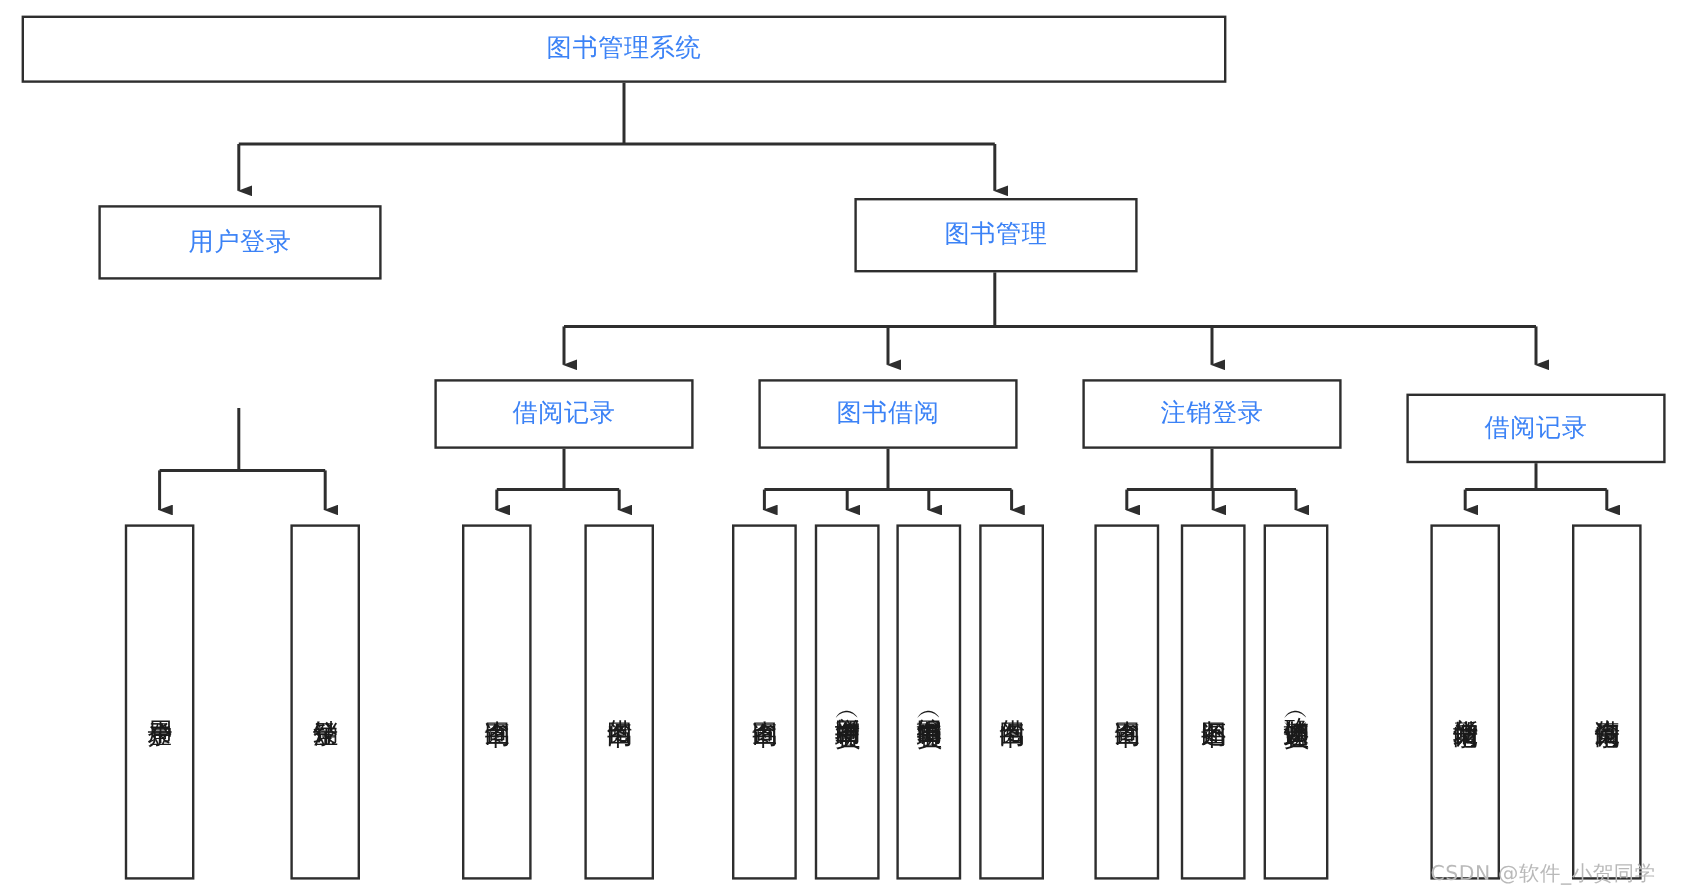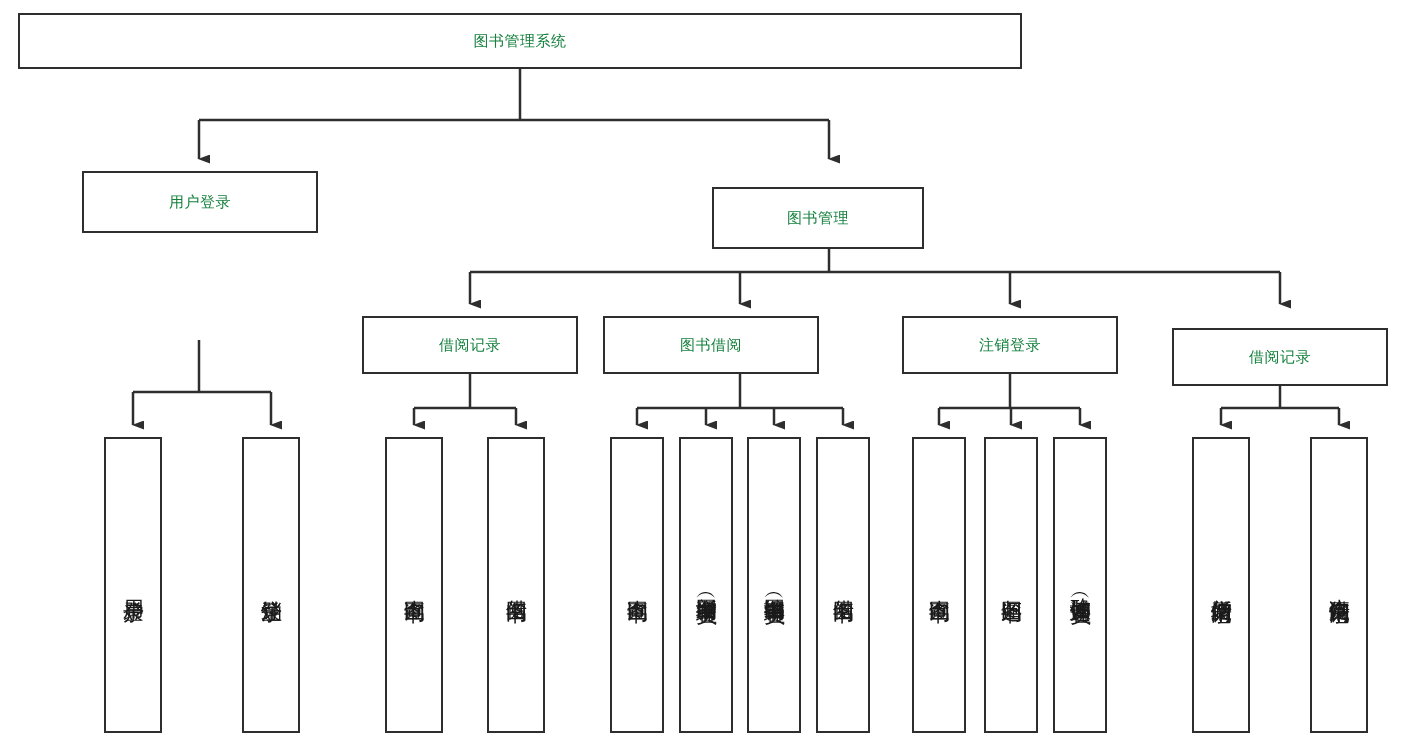--- a/index.html
+++ b/index.html
@@ -29,22 +29,22 @@
   .node-box {
     position: absolute;
     box-sizing: border-box;
     border: 2px solid #2e2e2e;
     background: #ffffff;
     display: flex;
     align-items: center;
     justify-content: center;
   }
   .node-label-h {
-    font-size: 15px;
-    color: #15803d;
+    font-size: 21px;
+    color: #3b82f6;
     line-height: 1.1;
     white-space: nowrap;
     letter-spacing: 0.5px;
   }
   .node-label-v {
     font-size: 21px;
     color: #1a1a1a;
     writing-mode: vertical-rl;
     text-orientation: upright;
     line-height: 1.18;
@@ -111,27 +111,27 @@
       </g>
   </svg>
 
   <div id="nodes-layer">
       <div class="node-box" style="left: 18px; top: 13px; width: 1004px; height: 56px;">
         <span class="node-label-h">图书管理系统</span>
       </div>
       <div class="node-box" style="left: 82px; top: 171px; width: 236px; height: 62px;">
         <span class="node-label-h">用户登录</span>
       </div>
-      <div class="node-box" style="left: 712px; top: 187px; width: 212px; height: 62px;">
+      <div class="node-box" style="left: 712px; top: 165px; width: 236px; height: 62px;">
         <span class="node-label-h">图书管理</span>
       </div>
       <div class="node-box" style="left: 362px; top: 316px; width: 216px; height: 58px;">
         <span class="node-label-h">借阅记录</span>
       </div>
-      <div class="node-box" style="left: 603px; top: 316px; width: 216px; height: 58px;">
+      <div class="node-box" style="left: 632px; top: 316px; width: 216px; height: 58px;">
         <span class="node-label-h">图书借阅</span>
       </div>
       <div class="node-box" style="left: 902px; top: 316px; width: 216px; height: 58px;">
         <span class="node-label-h">注销登录</span>
       </div>
       <div class="node-box" style="left: 1172px; top: 328px; width: 216px; height: 58px;">
         <span class="node-label-h">借阅记录</span>
       </div>
       <div class="node-box leaf-box" style="left: 104px; top: 437px; width: 58px; height: 296px;">
         <span class="node-label-v">用户登录</span>
@@ -167,14 +167,15 @@
         <span class="node-label-v">确认归还（管理员）</span>
       </div>
       <div class="node-box leaf-box" style="left: 1192px; top: 437px; width: 58px; height: 296px;">
         <span class="node-label-v">新增借阅记录</span>
       </div>
       <div class="node-box leaf-box" style="left: 1310px; top: 437px; width: 58px; height: 296px;">
         <span class="node-label-v">查询借阅记录</span>
       </div>
     </div>
 
+  <div class="watermark" style="left: 1192px; top: 716px;">CSDN @软件_小贺同学</div>
 
 </div>
 
 </body></html>

